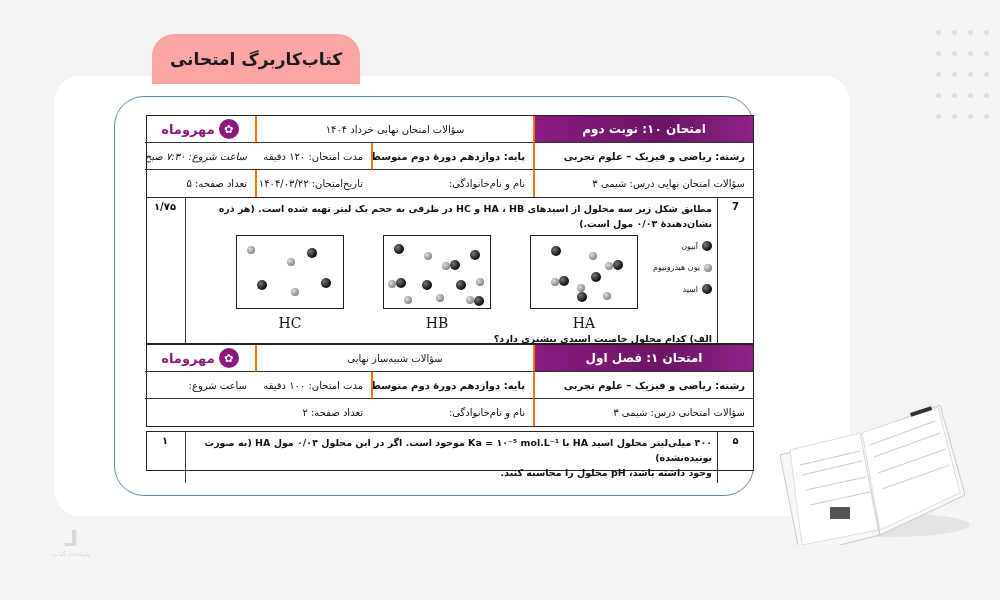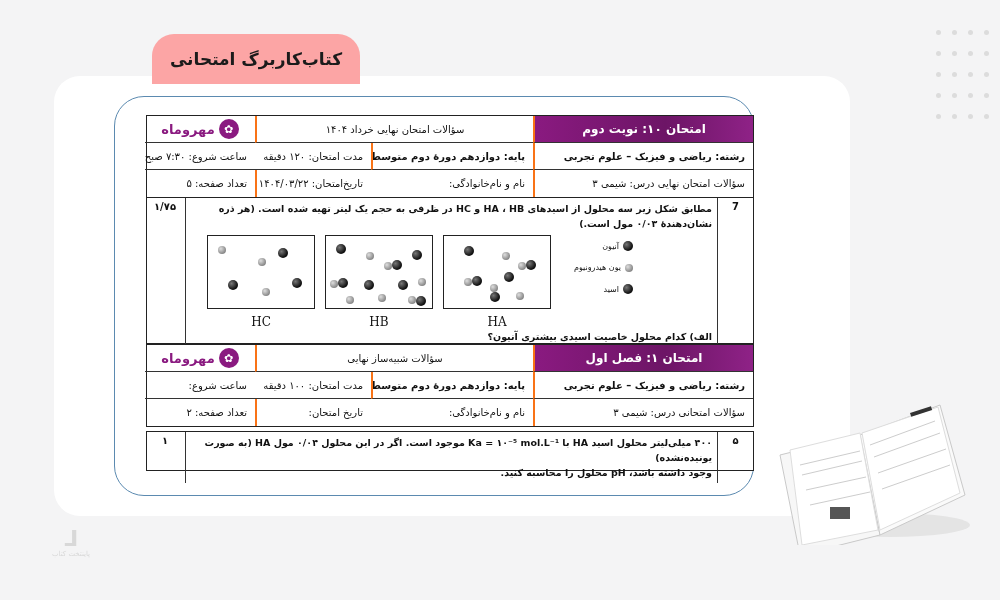--- a/index.html
+++ b/index.html
@@ -36,21 +36,21 @@
 
   .qrow { display: grid; grid-template-columns: 36px 532px 40px; width: 608px; border: 1.5px solid #222; border-top: none; }
   .qrow > div { border-left: 1px solid #333; padding: 3px 5px; }
   .qrow > div:last-child { border-left: none; }
   .qnum, .qscore { text-align: center; font-weight: bold; }
   .qtext { font-weight: bold; font-size: 9.5px; line-height: 15px; }
 
   .figs { display: flex; direction: ltr; justify-content: flex-start; gap: 10px; margin-top: 4px; margin-left: 16px; }
   .legend { display: flex; flex-direction: column; gap: 12px; font-size: 8px; direction: rtl; margin-top: 6px; width: 72px; }
   .legend div { display: flex; align-items: center; gap: 4px; }
-  .box-wrap { text-align: center; font-size: 12px; font-family: "DejaVu Serif", serif; }
+  .box-wrap { text-align: center; font-size: 14px; font-family: "DejaVu Serif", serif; margin-left: 29px; }
   .box { width: 108px; height: 74px; border: 1.5px solid #222; position: relative; margin-bottom: 6px; }
   .b { position: absolute; width: 10px; height: 10px; border-radius: 50%; }
   .dk { background: radial-gradient(circle at 35% 35%, #777, #111 65%); }
   .lt { background: radial-gradient(circle at 35% 35%, #ddd, #888 70%); width: 8px; height: 8px; }
 
   .book { position: absolute; left: 770px; top: 395px; width: 200px; height: 150px; }
   .brand { position: absolute; left: 52px; top: 528px; text-align: center; color: #d8d8d8; font-size: 7px; }
 </style>
 </head>
 <body>
@@ -87,21 +87,21 @@
     <div class="purple" data-name="exam-title">امتحان ۱۰: نوبت دوم</div>
     <div class="center" style="grid-column: span 2;" data-name="exam-name">سؤالات امتحان نهایی خرداد ۱۴۰۴</div>
     <div class="logo" style="border-left:none;" data-name="publisher-logo">
         <span class="bfly" data-name="butterfly-icon">✿</span>
         <span>مهروماه</span>
       </div>
 
     <div class="bold" data-name="field-label">رشته: ریاضی و فیزیک – علوم تجربی</div>
     <div class="bold" data-name="grade-label">پایه: دوازدهم دورهٔ دوم متوسطه</div>
     <div data-name="duration-label">مدت امتحان: ۱۲۰ دقیقه</div>
-    <div style="border-left:none;" data-name="start-time-label">ساعت شروع: ۷:۳۰ صبح</div>
+    <div style="border-left:none;font-style:italic;" data-name="start-time-label">ساعت شروع: ۷:۳۰ صبح</div>
 
     <div class="last" data-name="subject-label">سؤالات امتحان نهایی درس: شیمی ۳</div>
     <div class="last" data-name="name-field-label">نام و نام‌خانوادگی:</div>
     <div class="last" data-name="date-label">تاریخ‌امتحان: ۱۴۰۴/۰۳/۲۲</div>
     <div class="last" style="border-left:none;" data-name="pages-label">تعداد صفحه: ۵</div>
   </div>
 
   <div class="qrow" style="height:146px;" data-name="question-row">
     <div class="qnum" data-name="question-number">7</div>
     <div data-name="question-body">
@@ -157,21 +157,21 @@
           <div>
               <span class="b lt" style="position:static"></span>
               <span>یون هیدرونیوم</span>
             </div>
           <div>
               <span class="b dk" style="position:static"></span>
               <span>اسید</span>
             </div>
         </div>
       </div>
-      <div class="qtext" data-name="question-part-a">الف) کدام محلول خاصیت اسیدی بیشتری آنیون؟</div>
+      <div class="qtext" data-name="question-part-a">الف) کدام محلول خاصیت اسیدی بیشتری دارد؟</div>
       <div class="qtext" data-name="question-part-b">ب) ثابت یونش محلول HA را محاسبه کنید.</div>
     </div>
     <div class="qscore" data-name="question-score">۱/۷۵</div>
   </div>
 </div>
 
 <div class="sheet" style="top:344px;background:#fff;" data-name="exam-sheet-2">
   <div class="hdr" style="grid-template-columns:220px 162px 116px 110px;">
     <div class="purple" data-name="exam-title">امتحان ۱: فصل اول</div>
     <div class="center" style="grid-column: span 2;" data-name="exam-name">سؤالات شبیه‌ساز نهایی</div>
@@ -180,21 +180,20 @@
         <span>مهروماه</span>
       </div>
 
     <div class="bold" data-name="field-label">رشته: ریاضی و فیزیک – علوم تجربی</div>
     <div class="bold" data-name="grade-label">پایه: دوازدهم دورهٔ دوم متوسطه</div>
     <div data-name="duration-label">مدت امتحان: ۱۰۰ دقیقه</div>
     <div style="border-left:none;" data-name="start-time-label">ساعت شروع:</div>
 
     <div class="last" data-name="subject-label">سؤالات امتحانی درس: شیمی ۳</div>
     <div class="last" data-name="name-field-label">نام و نام‌خانوادگی:</div>
-    <div class="last" data-name="date-label">تاریخ امتحان:</div>
     <div class="last" style="border-left:none;" data-name="pages-label">تعداد صفحه: ۲</div>
   </div>
   <div class="qrow" style="height:40px;margin-top:4px;border-top:1.5px solid #222;" data-name="question-row">
     <div class="qnum" data-name="question-number">۵</div>
     <div data-name="question-body">
       <div class="qtext" data-name="question-line-1">۴۰۰ میلی‌لیتر محلول اسید HA با Ka = ۱۰⁻⁵ mol.L⁻¹ موجود است. اگر در این محلول ۰/۰۴ مول HA (به صورت یونیده‌نشده)</div>
       <div class="qtext" data-name="question-line-2">وجود داشته باشد، pH محلول را محاسبه کنید.</div>
     </div>
     <div class="qscore" data-name="question-score">۱</div>
   </div>

